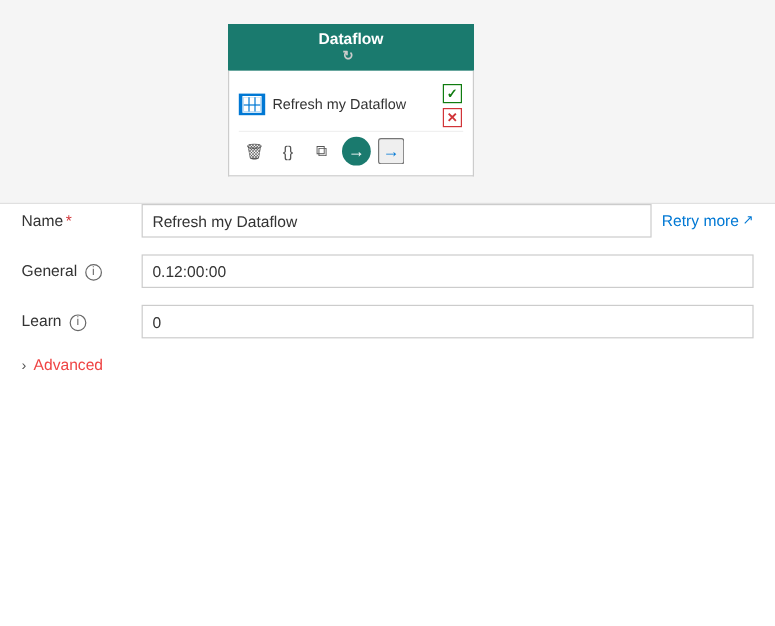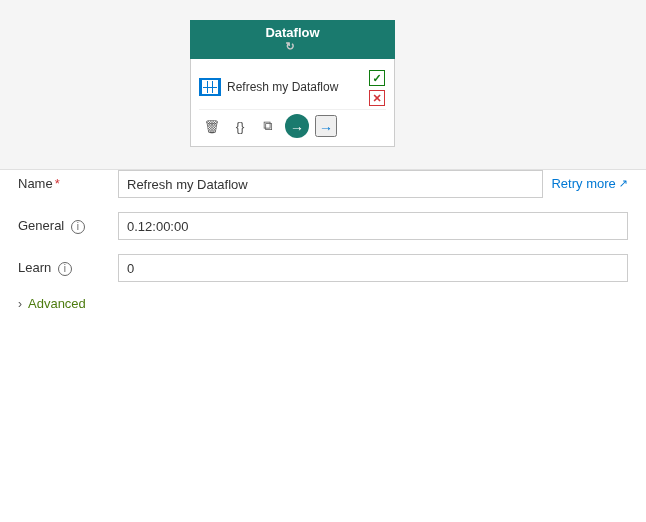--- a/index.html
+++ b/index.html
@@ -292,21 +292,21 @@
       margin-top: 6px;
     }
 
     .advanced-chevron {
       font-size: 12px;
       color: #555;
     }
 
     .advanced-label {
       font-size: 13px;
-      color: #4d7c0f;
+      color: #ef4444;
     }
 
     .right-status-col {
       width: 18px;
       display: flex;
       flex-direction: column;
       align-items: center;
       gap: 4px;
       padding-top: 2px;
     }

